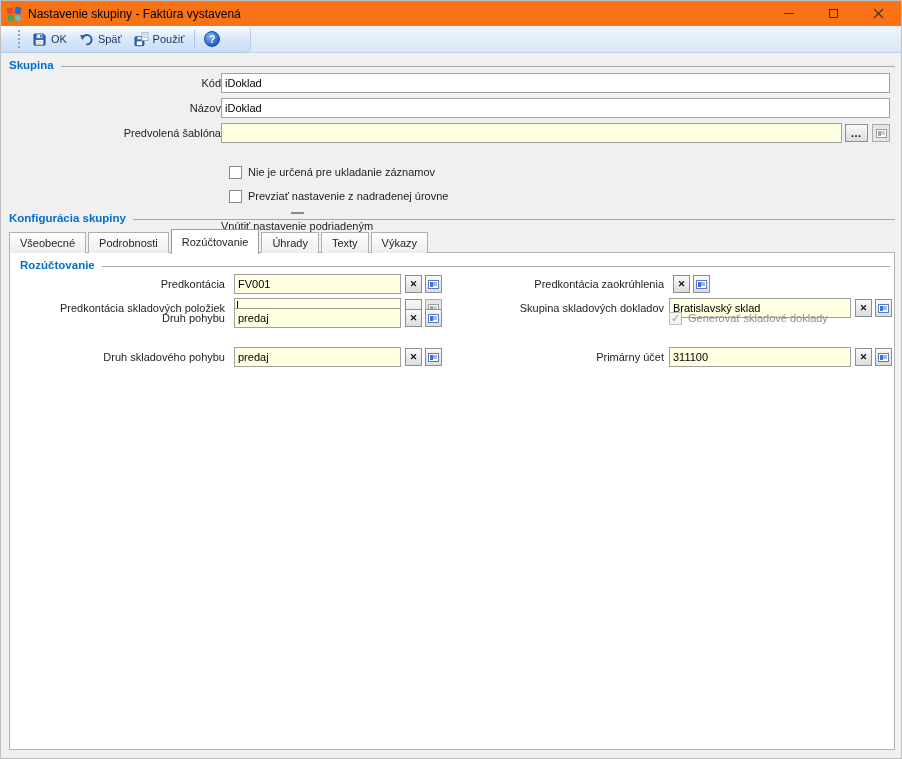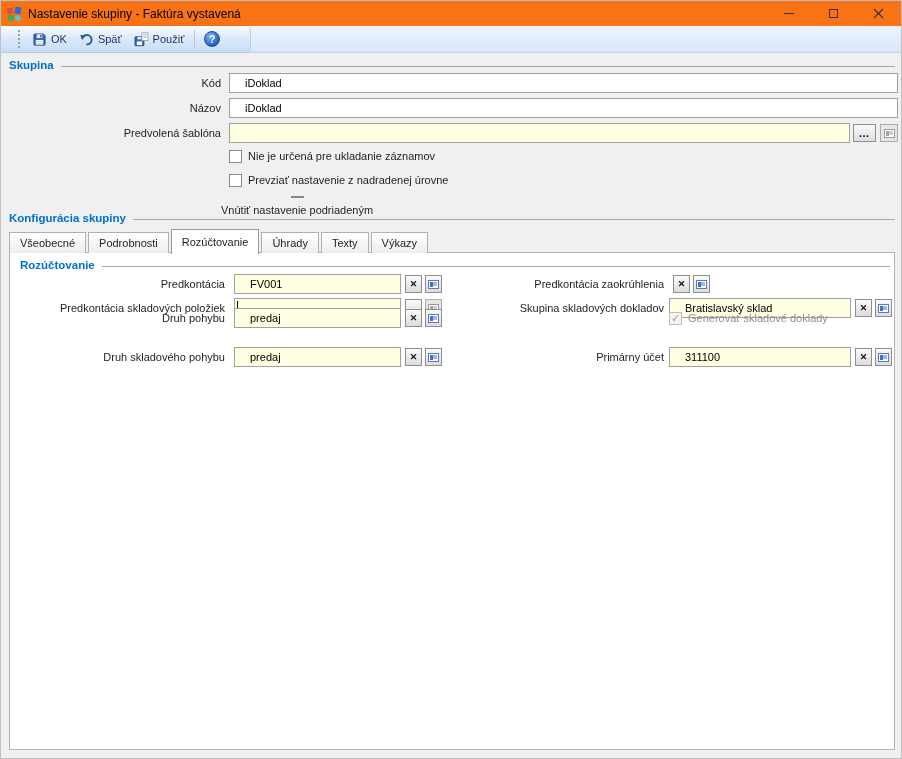--- a/index.html
+++ b/index.html
@@ -44,24 +44,24 @@
     background:radial-gradient(circle at 35% 30%, #86b4f0, #1f5fc4 72%);
     border:1px solid #1a4fa0; color:#fff; font-size:10px; font-weight:bold;
     display:flex; align-items:center; justify-content:center;
   }
   
   .sec-head { position:absolute; display:flex; align-items:center; height:14px; }
   .sec-head .txt { font-size:11.5px; font-weight:bold; color:#0070d0; white-space:nowrap; }
   .sec-head .rule { flex:1; height:1px; background:#a8a8a8; margin-left:7px; margin-top:2px; }
   
   .f-row { position:absolute; left:0; display:flex; align-items:center; height:20px; width:902px; }
-  .f-label { width:220px; margin-right:8px; text-align:right; font-size:11px; color:#1e1e1e; white-space:nowrap; }
+  .f-label { width:220px; text-align:right; font-size:11px; color:#1e1e1e; white-space:nowrap; }
   .txt-input {
     height:20px; border:1px solid #a0a0a0; background:#fff;
-    font-family:"Liberation Sans",sans-serif; font-size:11px; color:#000; padding:0 15px;
+    font-family:"Liberation Sans",sans-serif; font-size:11px; color:#000; padding:0 3px;
   }
   .yellow { background:#ffffe1; }
   .w-wide { width:669px; }
   .w-sabl { width:621px; }
   .caret-field { position:relative; }
   .caret { position:absolute; left:3px; top:3px; width:1px; height:13px; background:#000; }
   
   .fld-btn {
     width:17px; height:18px; margin-left:0; border:1px solid #8e8e8e;
     background:linear-gradient(#fafafa,#dcdcdc); display:flex; align-items:center; justify-content:center;
@@ -70,21 +70,21 @@
   .fld-btn.ellip { width:23px; font-size:11px; font-weight:bold; letter-spacing:1px; }
   .fld-btn.disabled { background:#e6e6e6; border-color:#ababab; color:#9a9a9a; }
   .gap4 { width:4px; } .gap3 { width:3px; }
   .lk { width:11px; height:9px; background:#fff; border:1px solid #5a7bb4; position:relative; }
   .lk::before { content:""; position:absolute; left:1px; top:1px; width:3px; height:5px; background:#3f6fd8; }
   .lk::after  { content:""; position:absolute; right:1px; top:1px; width:4px; height:4px; background:#9db8e8; }
   .lk.gray { border-color:#9a9a9a; }
   .lk.gray::before { background:#a6a6a6; }
   .lk.gray::after  { background:#cfcfcf; }
   
-  .cb-row { position:absolute; display:flex; align-items:center; gap:6px; height:16px; }
+  .cb-row { position:absolute; display:flex; align-items:center; gap:6px; height:16px;margin-top:16px; }
   .cb-box {
     width:13px; height:13px; border:1px solid #8a8a8a; background:#fff;
     display:flex; align-items:center; justify-content:center;
     font-size:11px; line-height:11px; color:#000;
   }
   .cb-box.dis { border-color:#bdbdbd; background:#f4f4f4; color:#9a9a9a; }
   .cb-label { font-size:11px; color:#1e1e1e; }
   .cb-label.dis { color:#909090; }
   
   .tabstrip { position:absolute; left:8px; top:229px; height:23px; display:flex; align-items:flex-end; z-index:3; }

